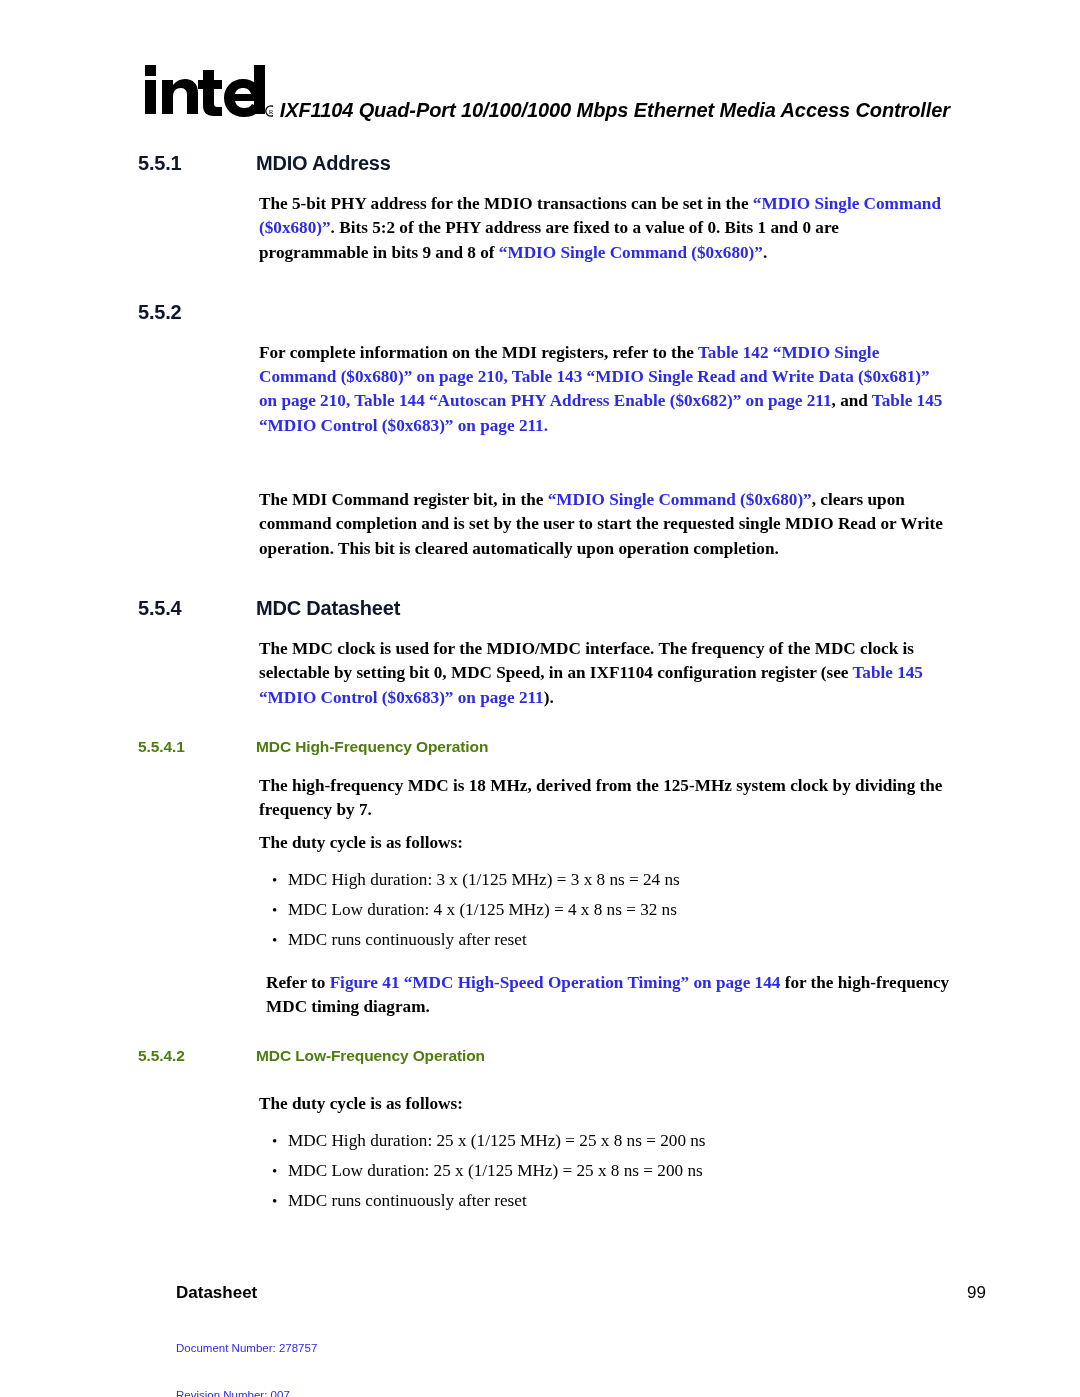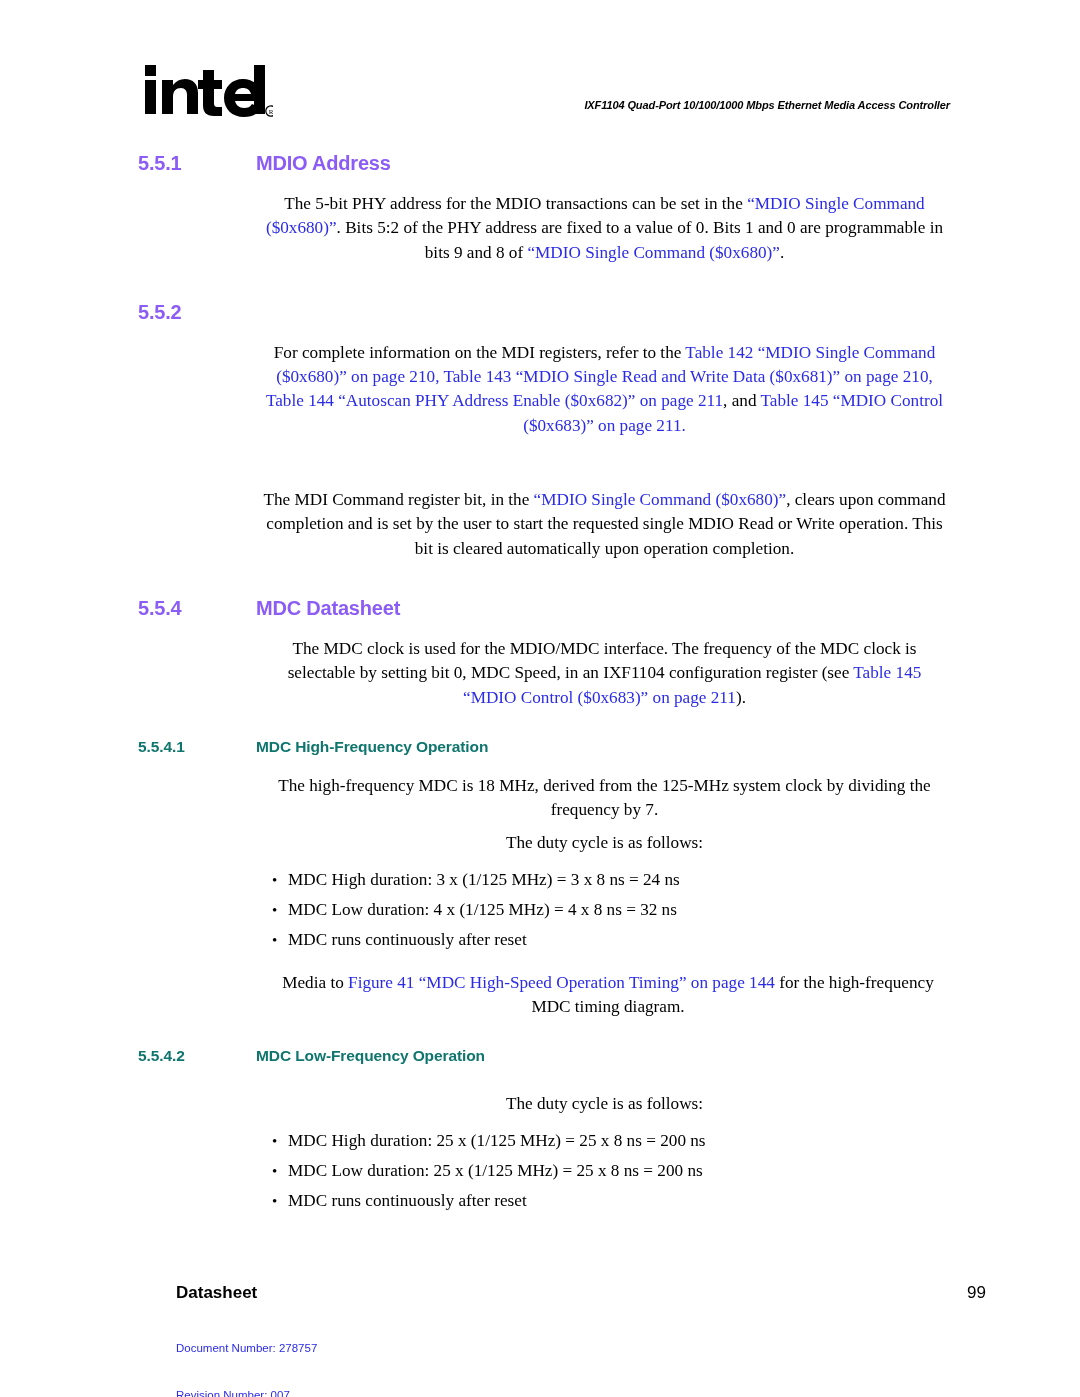--- a/index.html
+++ b/index.html
@@ -33,21 +33,21 @@
     height: 68px;
   }
   .logo svg { display: block; }
   .header-title {
     position: absolute;
     right: 130px;
     top: 39px;
     font-family: "Liberation Sans", "DejaVu Sans", sans-serif;
     font-weight: bold;
     font-style: italic;
-    font-size: 11px;
+    font-size: 20px;
     letter-spacing: -0.1px;
     color: #000000;
     white-space: nowrap;
   }
 
   
   .content {
     position: absolute;
     left: 0;
     top: 150px;
@@ -55,33 +55,33 @@
   }
 
   
   .h2 {
     position: relative;
     display: block;
     margin: 0;
     padding: 0;
     font-family: "Liberation Sans", "DejaVu Sans", sans-serif;
     font-weight: bold;
-    color: #8b5cf6;
+    color: #0f172a;
     font-size: 20px;
     line-height: 26px;
     letter-spacing: -0.2px;
   }
   .h3 {
     position: relative;
     display: block;
     margin: 0;
     padding: 0;
     font-family: "Liberation Sans", "DejaVu Sans", sans-serif;
     font-weight: bold;
-    color: #0f766e;
+    color: #4d7c0f;
     font-size: 15.5px;
     line-height: 22px;
     letter-spacing: -0.1px;
   }
   .h-num {
     position: absolute;
     left: 138px;
     top: 0;
     white-space: nowrap;
   }
@@ -95,22 +95,23 @@
   .hrow3 { position: relative; height: 22px; }
 
   
   .para {
     margin: 0;
     padding: 0;
     margin-left: 259px;
     margin-right: 130px;
     font-size: 17.2px;
     line-height: 24.3px;
-    text-align: center;
-    color: #000000;
+    text-align: left;
+    color: #000000;
+    font-weight: bold;
   }
   .lnk { color: #2B2BE8; }
 
   
   .blist {
     margin: 0;
     padding: 0;
     list-style: none;
     margin-left: 272px;
   }
@@ -244,21 +245,21 @@
     <p class="para">The high-frequency MDC is 18 MHz, derived from the 125-MHz system clock by dividing the frequency by 7.</p>
     <div class="gap-s"></div>
     <p class="para">The duty cycle is as follows:</p>
     <div class="gap-s"></div>
     <ul class="blist">
       <li><span class="dot">•</span><span>MDC High duration: 3 x (1/125 MHz) = 3 x 8 ns = 24 ns</span></li>
       <li><span class="dot">•</span><span>MDC Low duration: 4 x (1/125 MHz) = 4 x 8 ns = 32 ns</span></li>
       <li><span class="dot">•</span><span>MDC runs continuously after reset</span></li>
     </ul>
     <div class="gap-m"></div>
-    <p class="para" style="margin-left:266px;"><span>Media to </span><span class="lnk">Figure 41 “MDC High-Speed Operation Timing” on page 144</span><span> for the high-frequency MDC timing diagram.</span></p>
+    <p class="para" style="margin-left:266px;"><span>Refer to </span><span class="lnk">Figure 41 “MDC High-Speed Operation Timing” on page 144</span><span> for the high-frequency MDC timing diagram.</span></p>
 
     <div class="gap-l"></div>
 
     <div class="h3 hrow3">
       <span class="h-num">5.5.4.2</span>
       <span class="h-text">MDC Low-Frequency Operation</span>
     </div>
     <div class="gap-m"></div>
     <div class="gap-s"></div>
     <p class="para">The duty cycle is as follows:</p>

